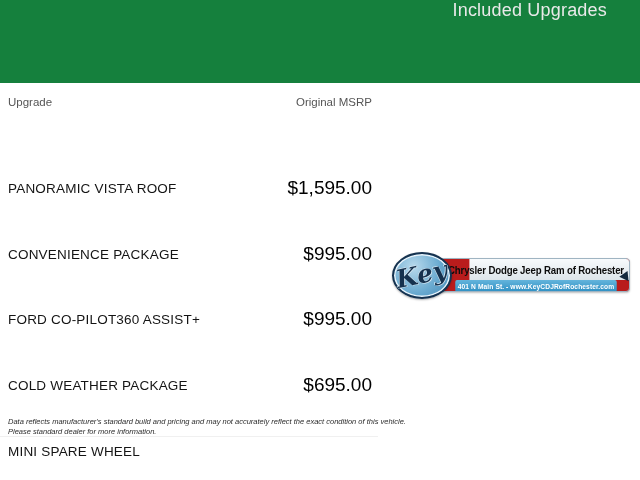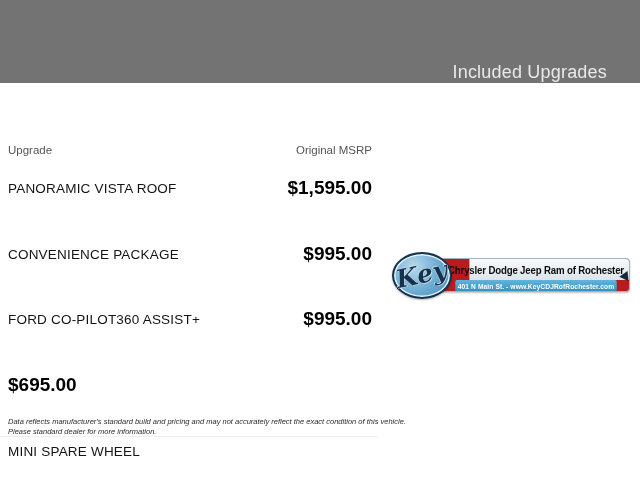--- a/index.html
+++ b/index.html
@@ -9,34 +9,34 @@
     width: 640px; height: 480px;
     background: #ffffff;
     font-family: "Liberation Sans", sans-serif;
     overflow: hidden;
   }
 
   
   .header {
     position: absolute; left: 0; top: 0;
     width: 640px; height: 83px;
-    background: #737373;
-    display: flex; align-items: flex-end; justify-content: flex-end;
+    background: #15803d;
+    display: flex; align-items: flex-start; justify-content: flex-end;
   }
   .header-title {
     color: #e9e9e9;
     font-size: 18px;
     letter-spacing: 0.2px;
     margin-right: 33px;
   }
 
   
   .col-header-row {
     position: absolute; left: 8px; top: 96px;
-    width: 364px; height: 14px; margin-top: 48px;
+    width: 364px; height: 14px;
   }
   .col-upgrade {
     position: absolute; left: 0; top: 0;
     color: #555555; font-size: 11.5px;
   }
   .col-msrp {
     position: absolute; right: 0; top: 0;
     color: #555555; font-size: 11.5px;
   }
 
@@ -48,21 +48,21 @@
   }
   .row-name {
     color: #141414;
     font-size: 13.5px;
     letter-spacing: 0.2px;
     white-space: nowrap;
   }
   .row-price {
     color: #000000;
     font-size: 19px;
-    font-weight: bold;
+    font-weight: normal;
     white-space: nowrap;
   }
 
   
   .dealer-logo {
     position: absolute; left: 392px; top: 252px;
     width: 241px; height: 48px;
   }
   .logo-banner {
     position: absolute; left: 46px; top: 6px;
@@ -160,20 +160,21 @@
 </div>
 <div class="row" style="top:201px;">
   <span class="row-name">CONVENIENCE PACKAGE</span>
   <span class="row-price">$995.00</span>
 </div>
 <div class="row" style="top:266px;gap:36px;">
   <span class="row-name">FORD CO-PILOT360 ASSIST+</span>
   <span class="row-price">$995.00</span>
 </div>
 <div class="row" style="top:332px;">
+  <span class="row-name">COLD WEATHER PACKAGE</span>
   <span class="row-price">$695.00</span>
 </div>
 <div class="row" style="top:398px;">
   <span class="row-name">MINI SPARE WHEEL</span>
 </div>
 
 <div class="dealer-logo">
   <div class="logo-banner">
     <div class="banner-name">Chrysler Dodge Jeep Ram of Rochester</div>
     <div class="banner-address">401 N Main St. - www.KeyCDJRofRochester.com</div>

